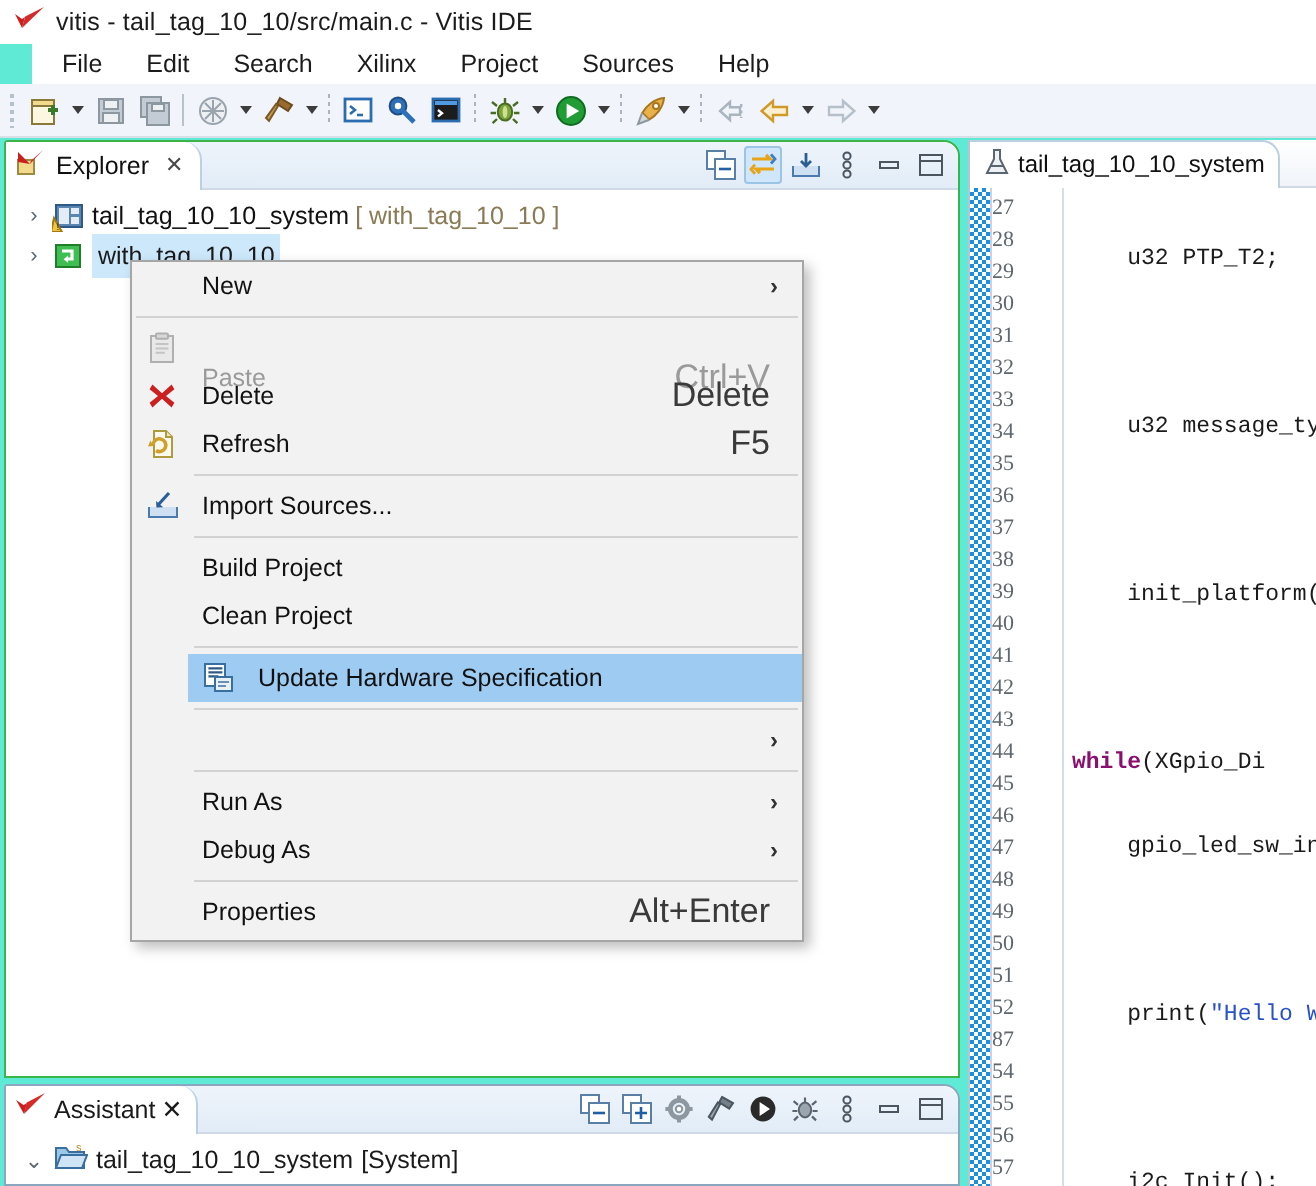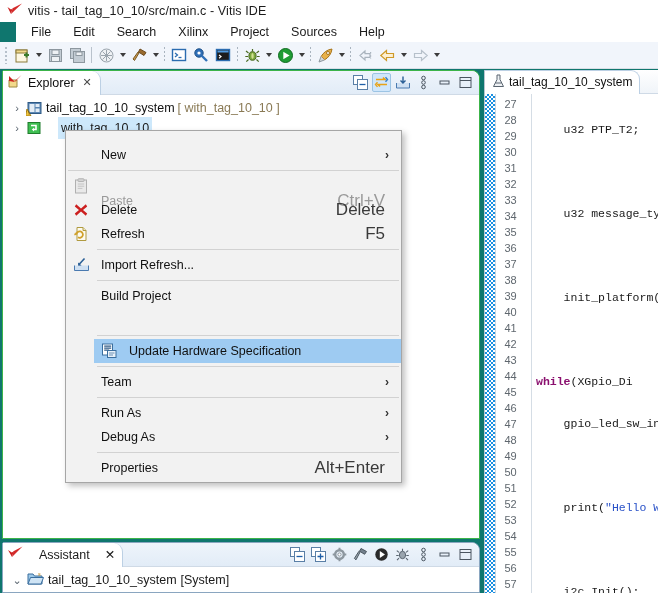--- a/index.html
+++ b/index.html
@@ -6,21 +6,21 @@
   html, body {
     margin: 0; padding: 0;
     width: 658px; height: 593px;
     overflow: hidden;
     background: #ffffff;
     font-family: "Liberation Sans", sans-serif;
     font-size: 12px;
     color: #1a1a1a;
     -webkit-font-smoothing: antialiased;
   }
-  #app { position: relative; width: 658px; height: 593px; background:#0f766e; }
+  #app { position: relative; width: 658px; height: 593px; background:#5eead4; }
 
   
   .titlebar {
     position:absolute; left:0; top:0; width:658px; height:22px;
     background:#ffffff;
     display:flex; align-items:center; padding-left:6px;
   }
   .titlebar .tb-icon { width:18px; height:16px; position:relative; flex:none; margin-right:4px;}
   .titlebar .tb-text { font-size:12.5px; color:#1b1b1b; letter-spacing:.1px;}
 
@@ -94,21 +94,21 @@
   .ex-tools { margin-left:auto; display:flex; align-items:center; gap:2px; padding-right:4px;}
   .ex-tool { width:19px; height:19px; display:flex;align-items:center;justify-content:center;}
   .ex-tool.active { background:#cfe6fb; border:1px solid #9cc4e4; border-radius:2px;}
 
   .tree { position:relative; padding-top:3px; font-size:12.5px; }
   .trow { display:flex; align-items:center; height:20px; padding-left:8px; gap:3px; white-space:nowrap;}
   .trow .tw { width:12px; text-align:center; color:#5a6570; font-size:11px; flex:none;}
   .trow .ticon { width:17px; height:16px; flex:none; position:relative; }
   .trow .tlabel { color:#111; }
   .trow .tsuffix { color:#8a7a55; }
-  .trow.selected .selbox { background:#cde8fb; padding:4px 3px;margin-left:12px; }
+  .trow.selected .selbox { background:#cde8fb; padding:4px 3px; }
 
   
   .editor {
     position:absolute; left:484px; top:70px; width:174px; height:523px;
     background:#ffffff;
     border-left:1px solid #b8c4d0;
   }
   .ed-tabrow{
     height:24px; background:linear-gradient(to bottom,#ffffff,#f0f4f9);
     border-bottom:1px solid #cfdae6; display:flex; align-items:center;
@@ -121,22 +121,22 @@
   }
   .ed-body{ position:relative; height:499px; display:flex; overflow:hidden;}
   .ed-ann{
     width:11px; flex:none;
     background:
       repeating-conic-gradient(#1a8fe0 0% 25%, #ffffff 0% 50%) 0 0/4px 4px;
     border-right:1px solid #c9d3dd;
   }
   .ed-gutter{
     width:36px; flex:none; background:#ffffff; color:#5f676e;
-    font-family:Liberation Sans, sans-serif; font-size:11px;
-    text-align:center; padding-right:6px; padding-top:2px;
+    font-family:Liberation Serif, serif; font-size:11px;
+    text-align:left; padding-right:6px; padding-top:2px;
     border-right:1px solid #d5dde5;
   }
   .ed-code{
     flex:1; background:#ffffff; padding-top:2px; padding-left:4px;
     font-family:"Liberation Mono", monospace; font-size:11.5px;
     white-space:pre; overflow:hidden; color:#1a1a1a;
   }
   .ln { height:16px; line-height:16px; }
   .cl { height:16px; line-height:16px; }
   .kw { color:#8a0f6e; font-weight:bold;}
@@ -147,36 +147,36 @@
     position:absolute; left:2px; top:542px; width:478px; height:51px;
     background:#ffffff; border:1px solid #8aa6c0; border-top:1px solid #8aa6c0;
     border-radius:2px 8px 0 0;
   }
   .as-tabrow{
     height:24px; background:linear-gradient(to bottom,#eef4fb,#e2ecf7);
     border-bottom:1px solid #cfdae6; display:flex; align-items:center;
     border-radius:0 8px 0 0;
   }
   .as-tab{
-    height:24px; display:flex; align-items:center; gap:15px; padding:0 7px 0 4px;
+    height:24px; display:flex; align-items:center; gap:3px; padding:0 7px 0 4px;
     background:#ffffff; border-right:1px solid #bcd0e4; border-top-right-radius:9px;
     font-size:12.5px;
   }
   .as-tools{ margin-left:auto; display:flex; align-items:center; gap:2px; padding-right:4px;}
   .as-tool{ width:19px;height:19px;display:flex;align-items:center;justify-content:center;}
   .as-row{ display:flex; align-items:center; height:20px; padding-left:8px; gap:4px; font-size:12.5px; margin-top:3px;}
   .as-row .tw{ width:12px; text-align:center; color:#5a6570; font-size:11px;}
 
   
   .ctxmenu{
     position:absolute; left:65px; top:130px; width:337px;
     background:#f2f2f2;
     border:1px solid #a6a6a6;
     box-shadow:3px 3px 6px rgba(0,0,0,.25);
-    padding:12px 0 2px 0;
+    padding:0 0 2px 0;
     z-index:50;
   }
   .ctx-item{
     position:relative; display:flex; align-items:center;
     height:24px; padding-left:0; font-size:12.5px; color:#111;
   }
   .ctx-item .ci-icon{
     width:30px; height:24px; flex:none;
     display:flex; align-items:center; justify-content:center;
   }
@@ -445,21 +445,21 @@
         <div class="ln">43</div>
         <div class="ln">44</div>
         <div class="ln">45</div>
         <div class="ln">46</div>
         <div class="ln">47</div>
         <div class="ln">48</div>
         <div class="ln">49</div>
         <div class="ln">50</div>
         <div class="ln">51</div>
         <div class="ln">52</div>
-        <div class="ln">53</div>
+        <div class="ln">87</div>
         <div class="ln">54</div>
         <div class="ln">55</div>
         <div class="ln">56</div>
         <div class="ln">57</div>
         <div class="ln">58</div>
 
       </div>
       <div class="ed-code">
         <div class="cl">    u32 PTP_T2;</div>
         <div class="cl"></div>
@@ -632,33 +632,34 @@
     <div class="ctx-sep"></div>
 
     <div class="ctx-item">
       <span class="ci-icon">
         <svg width="17" height="16" viewBox="0 0 17 16">
           <path d="M1.5 8.5 v5 h14 v-5" fill="#cfe0f2" stroke="#4a7ab0"></path>
           <path d="M11.5 1.5 L6 7.5" stroke="#2a5f96" stroke-width="1.6"></path>
           <path d="M5 5.5 L5.2 8.8 L8.6 8.6 Z" fill="#2a5f96"></path>
         </svg>
       </span>
-      <span class="ci-label">Import Refresh...</span>
+      <span class="ci-label">Import Sources...</span>
     </div>
 
 
     <div class="ctx-sep"></div>
 
     <div class="ctx-item">
       <span class="ci-icon"></span>
       <span class="ci-label">Build Project</span>
     </div>
 
     <div class="ctx-item">
       <span class="ci-icon"></span>
+      <span class="ci-label">Clean Project</span>
     </div>
 
     <div class="ctx-sep"></div>
 
 
     <div class="ctx-item sel">
       <span class="ci-icon">
         <svg width="17" height="16" viewBox="0 0 17 16">
           <rect x="1.5" y="1" width="10" height="11" fill="#ffffff" stroke="#3a6e9e"></rect>
           <path d="M3.2 3.2 h7 M3.2 5.2 h7 M3.2 7.2 h5" stroke="#2f5a85" stroke-width="1.2"></path>
@@ -666,21 +667,20 @@
           <path d="M8 10 h5.5 M8 12 h4" stroke="#6a8fb4"></path>
         </svg>
       </span>
       <span class="ci-label">Update Hardware Specification</span>
     </div>
 
     <div class="ctx-sep"></div>
 
     <div class="ctx-item">
       <span class="ci-icon"></span>
-      <span class="ci-label">Team</span>
       <span class="ci-arrow">›</span>
     </div>
 
     <div class="ctx-sep"></div>
 
     <div class="ctx-item">
       <span class="ci-icon"></span>
       <span class="ci-label">Run As</span>
       <span class="ci-arrow">›</span>
     </div>

